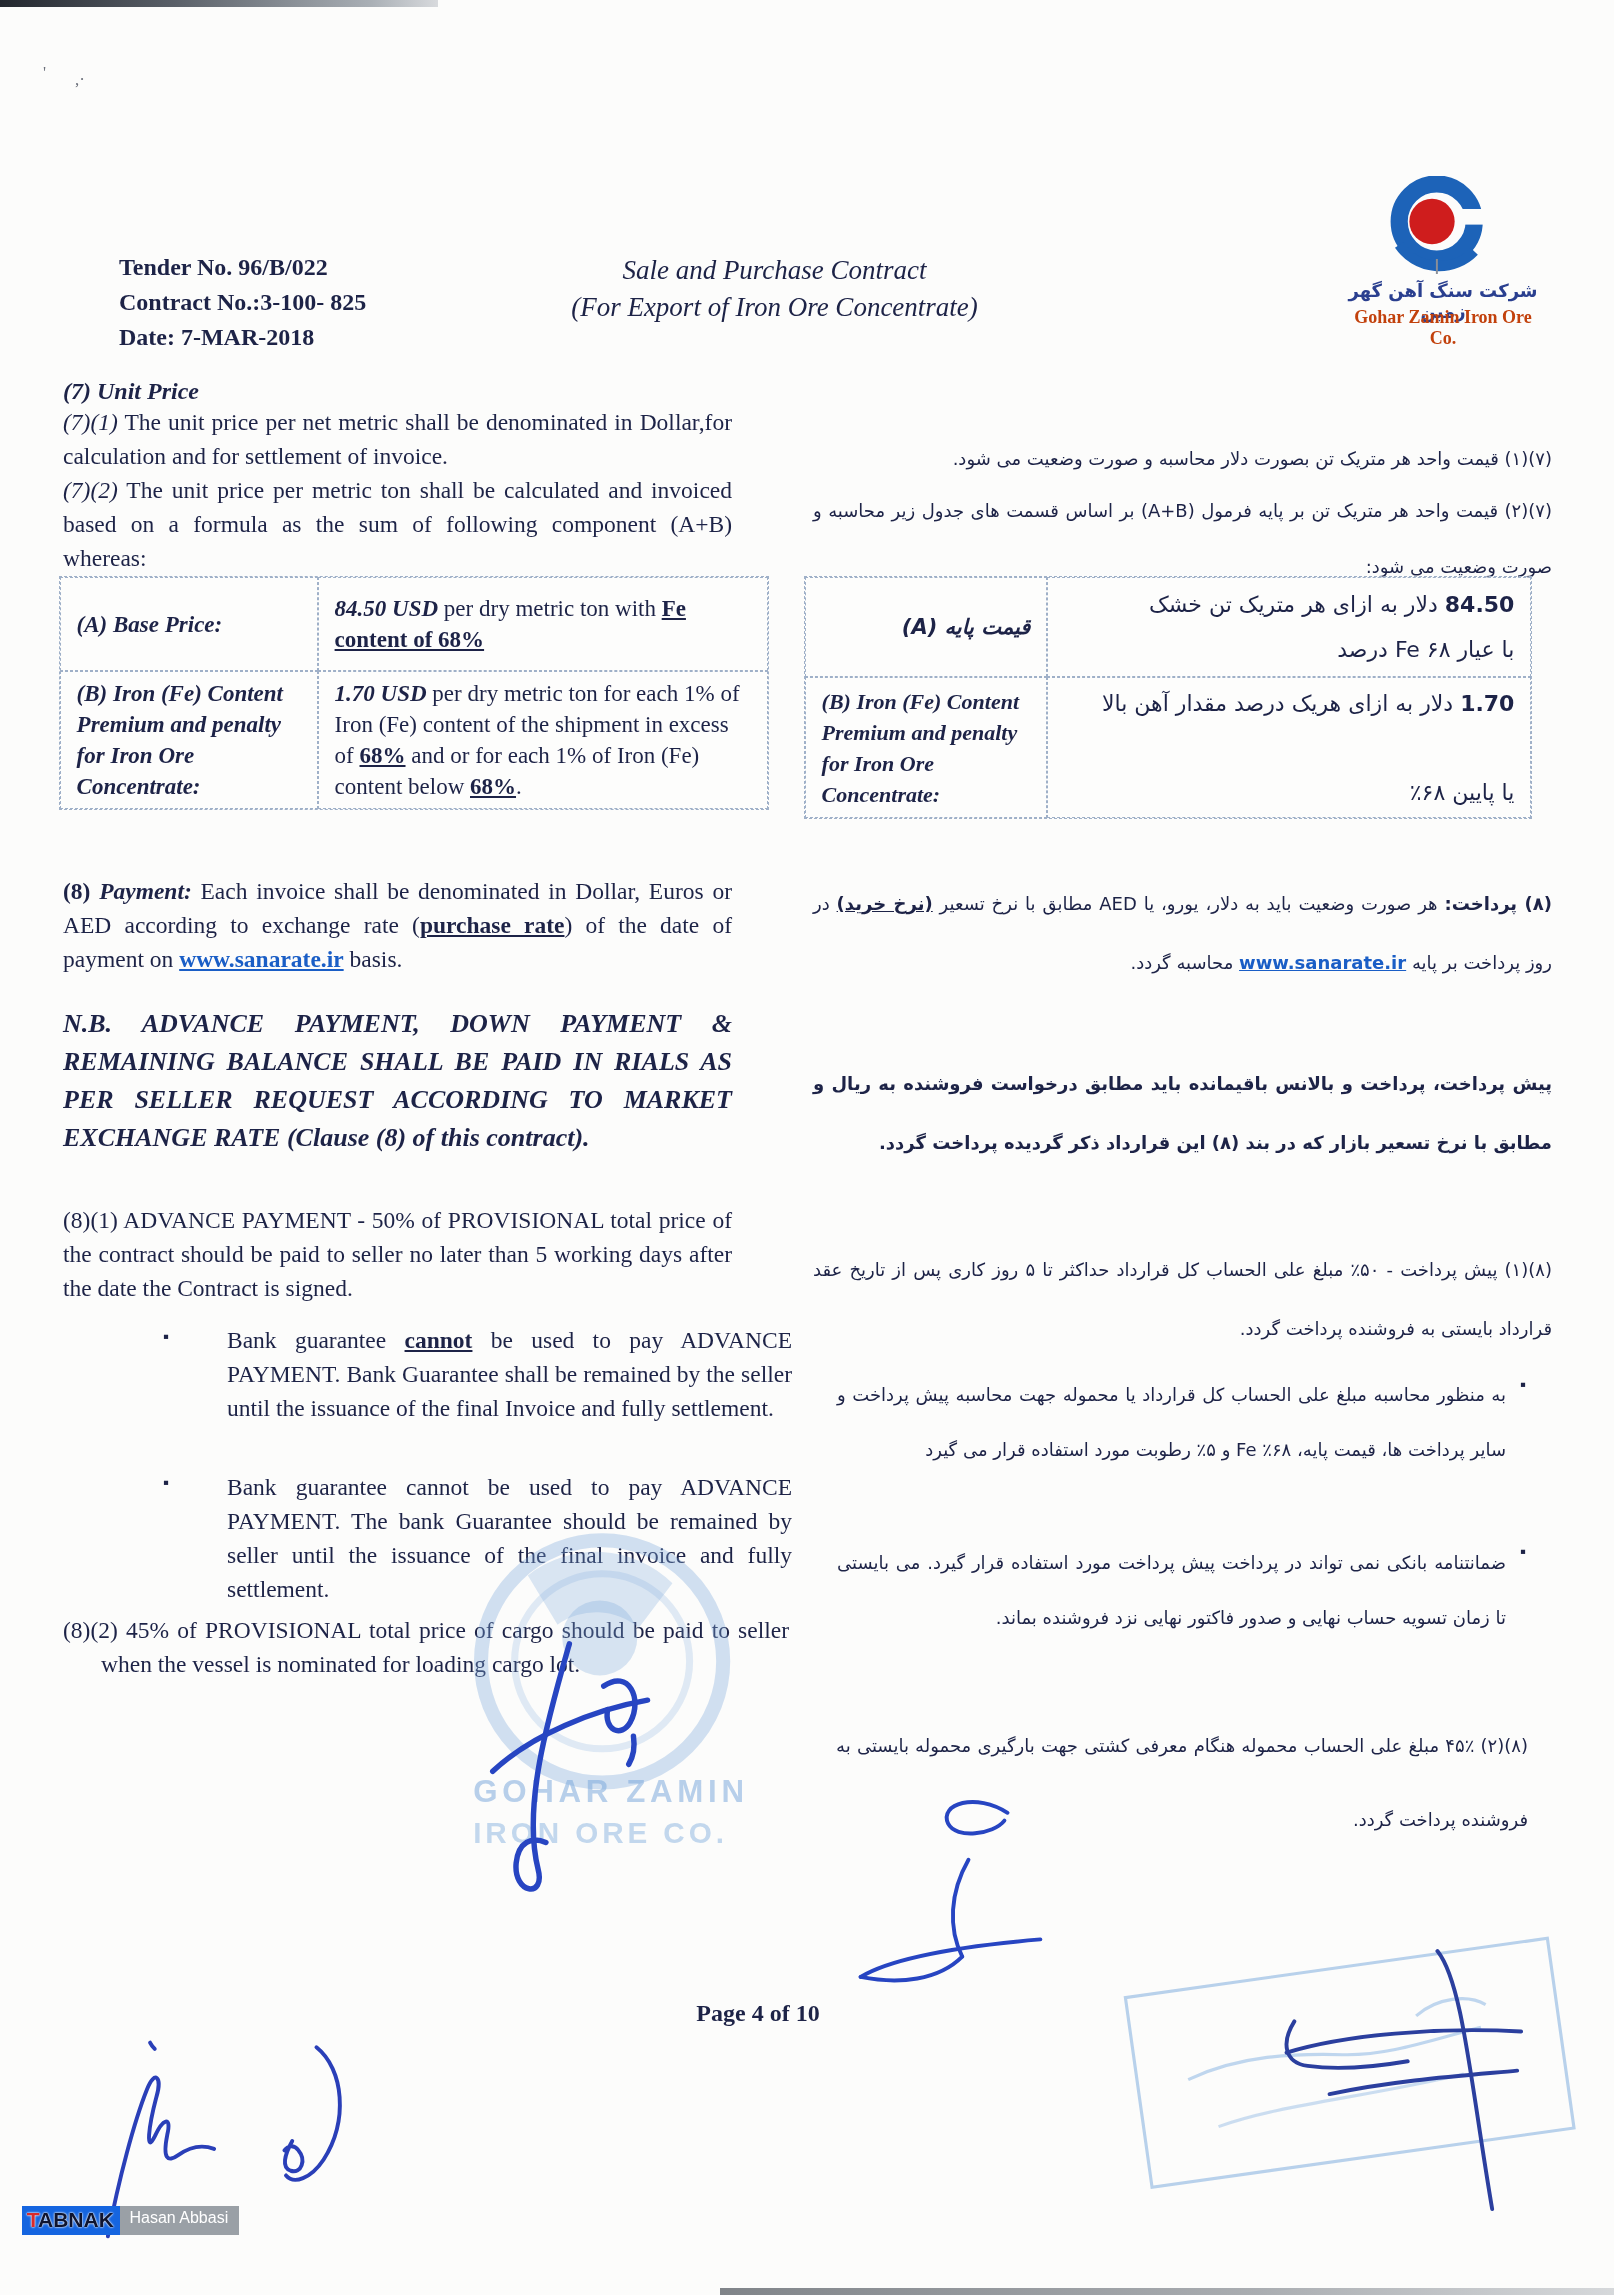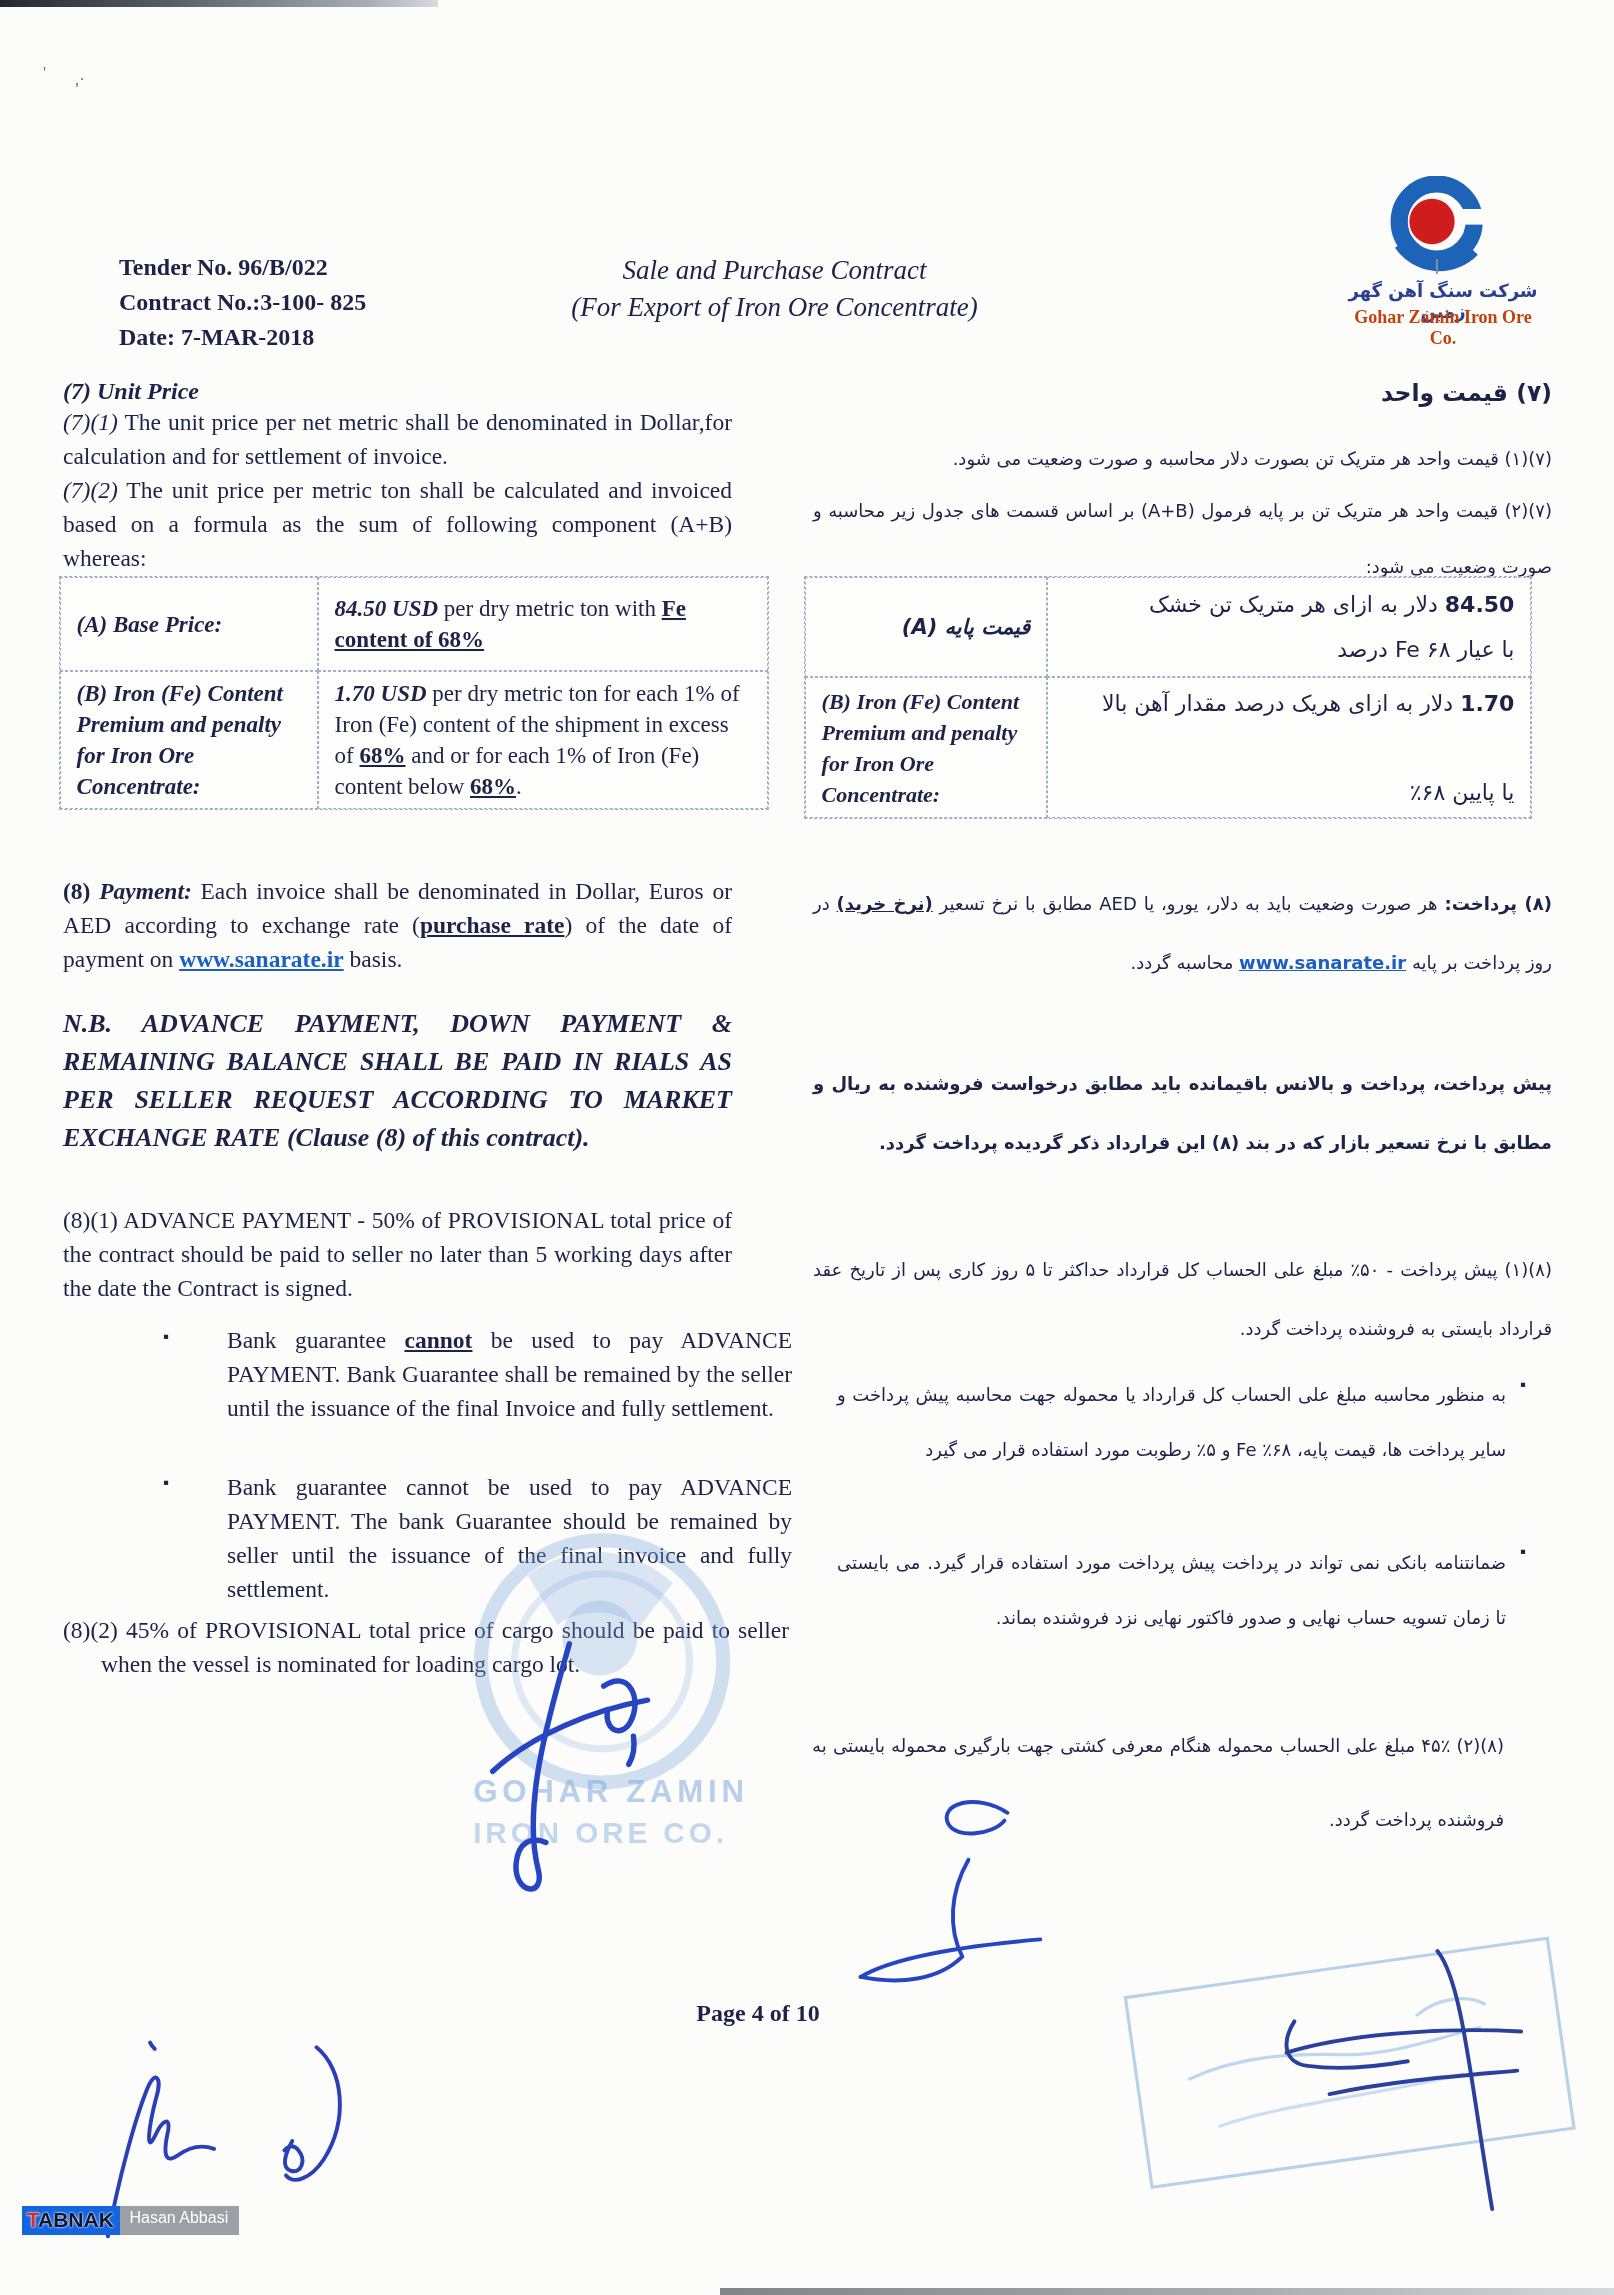--- a/index.html
+++ b/index.html
@@ -124,21 +124,20 @@
     <svg width="258" height="305" viewBox="0 0 330 390">
       <g fill="none" stroke="#2745c2" stroke-width="7" stroke-linecap="round">
         <path d="M 168,42 C 140,140 108,250 128,330 C 138,368 96,362 100,322 C 103,295 120,288 138,296"></path>
         <path d="M 212,96 C 244,74 262,112 246,142 C 234,163 212,152 217,126"></path>
         <path d="M 70,205 C 120,158 200,126 268,114"></path>
         <path d="M 250,160 C 252,174 250,186 244,196"></path>
       </g>
     </svg>
   </div>
 
-  <div class="p-fa b" style="left:813px;top:374px;width:739px;font-size:23.5px;line-height:38px;">(۷) قیمت واحد</div>
 
   <p class="p-fa" style="left:813px;top:429px;width:739px;margin:0;">(۷)(۱) قیمت واحد هر متریک تن بصورت دلار محاسبه و صورت وضعیت می شود.</p>
 
   <p class="p-fa" style="left:813px;top:483px;width:739px;margin:0;line-height:56px;">(۷)(۲) قیمت واحد هر متریک تن بر پایه فرمول (A+B) بر اساس قسمت های جدول زیر محاسبه و صورت وضعیت می شود:</p>
 
   <div class="tbl tbl-fa" style="left:804px;top:576px;width:726px;grid-template-columns:242px 1fr;grid-template-rows:100px 141px;">
     <div class="cell lbl fa-sm" style="font-size:21px;">قیمت پایه (A)</div>
     <div class="cell fa-sm" style="font-size:22px;">
       <div style="text-align:right;"><span class="b">84.50</span><span> دلار به ازای هر متریک تن خشک</span></div>
       <div style="text-align:right;">با عیار Fe ۶۸ درصد</div>
@@ -157,21 +156,21 @@
   <p class="p-fa b" style="left:813px;top:1054px;width:739px;margin:0;">پیش پرداخت، پرداخت و بالانس باقیمانده باید مطابق درخواست فروشنده به ریال و مطابق با نرخ تسعیر بازار که در بند (۸) این قرارداد ذکر گردیده پرداخت گردد.</p>
 
   <p class="p-fa" style="left:813px;top:1240px;width:739px;margin:0;">(۸)(۱) پیش پرداخت - ۵۰٪ مبلغ علی الحساب کل قرارداد حداکثر تا ۵ روز کاری پس از تاریخ عقد قرارداد بایستی به فروشنده پرداخت گردد.</p>
 
   <div class="bullet-glyph" style="left:1520px;top:1375px;">▪</div>
   <p class="p-fa" style="left:837px;top:1367px;width:669px;margin:0;line-height:55px;">به منظور محاسبه مبلغ علی الحساب کل قرارداد یا محموله جهت محاسبه پیش پرداخت و سایر پرداخت ها، قیمت پایه، ۶۸٪ Fe و ۵٪ رطوبت مورد استفاده قرار می گیرد</p>
 
   <div class="bullet-glyph" style="left:1520px;top:1542px;">▪</div>
   <p class="p-fa" style="left:837px;top:1535px;width:669px;margin:0;line-height:55px;">ضمانتنامه بانکی نمی تواند در پرداخت پیش پرداخت مورد استفاده قرار گیرد.  می بایستی تا زمان تسویه حساب نهایی و صدور فاکتور نهایی نزد فروشنده بماند.</p>
 
-  <p class="p-fa" style="left:812px;top:1709px;width:692px;margin:0;line-height:74px;">(۸)(۲) ۴۵٪ مبلغ علی الحساب محموله هنگام معرفی کشتی جهت بارگیری محموله بایستی به فروشنده پرداخت گردد.</p>
+  <p class="p-fa" style="left:836px;top:1709px;width:692px;margin:0;line-height:74px;">(۸)(۲) ۴۵٪ مبلغ علی الحساب محموله هنگام معرفی کشتی جهت بارگیری محموله بایستی به فروشنده پرداخت گردد.</p>
 
   <div class="abs" style="left:845px;top:1775px;width:211px;height:235px;">
     <svg width="211" height="235" viewBox="0 0 270 300">
       <g fill="none" stroke="#2745c2" stroke-width="5" stroke-linecap="round">
         <path d="M 208,48 C 168,22 120,36 132,62 C 142,82 190,76 204,58"></path>
         <path d="M 158,108 C 134,150 132,196 150,232"></path>
         <path d="M 150,232 C 120,262 70,268 20,258"></path>
         <path d="M 20,258 C 50,240 110,222 250,210"></path>
       </g>
     </svg>

